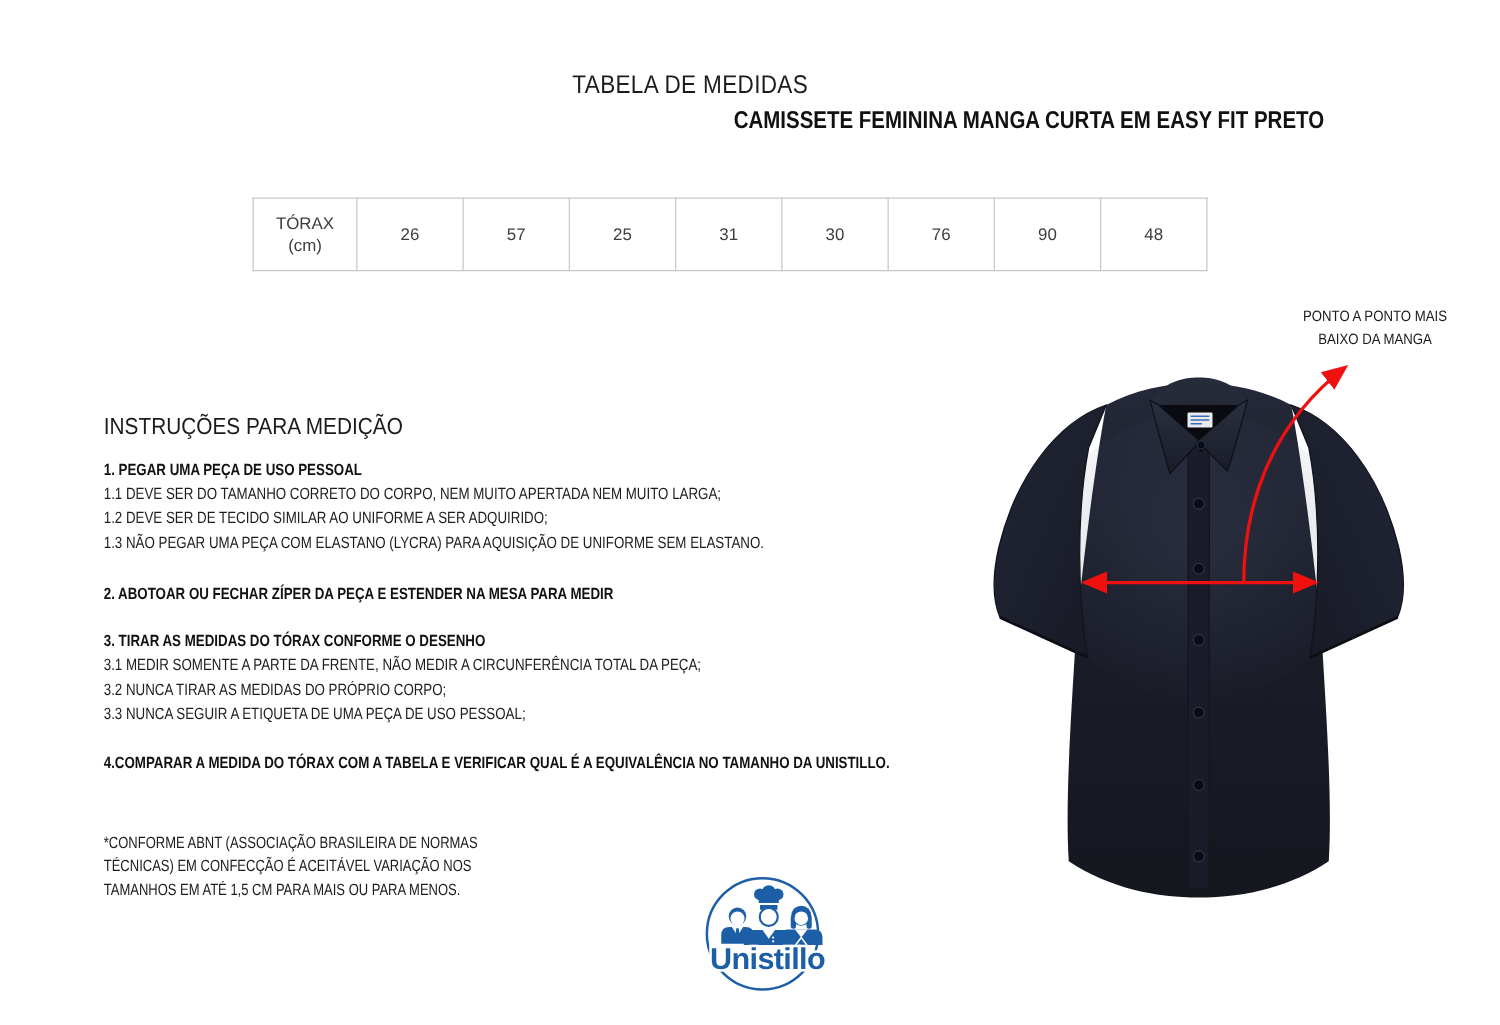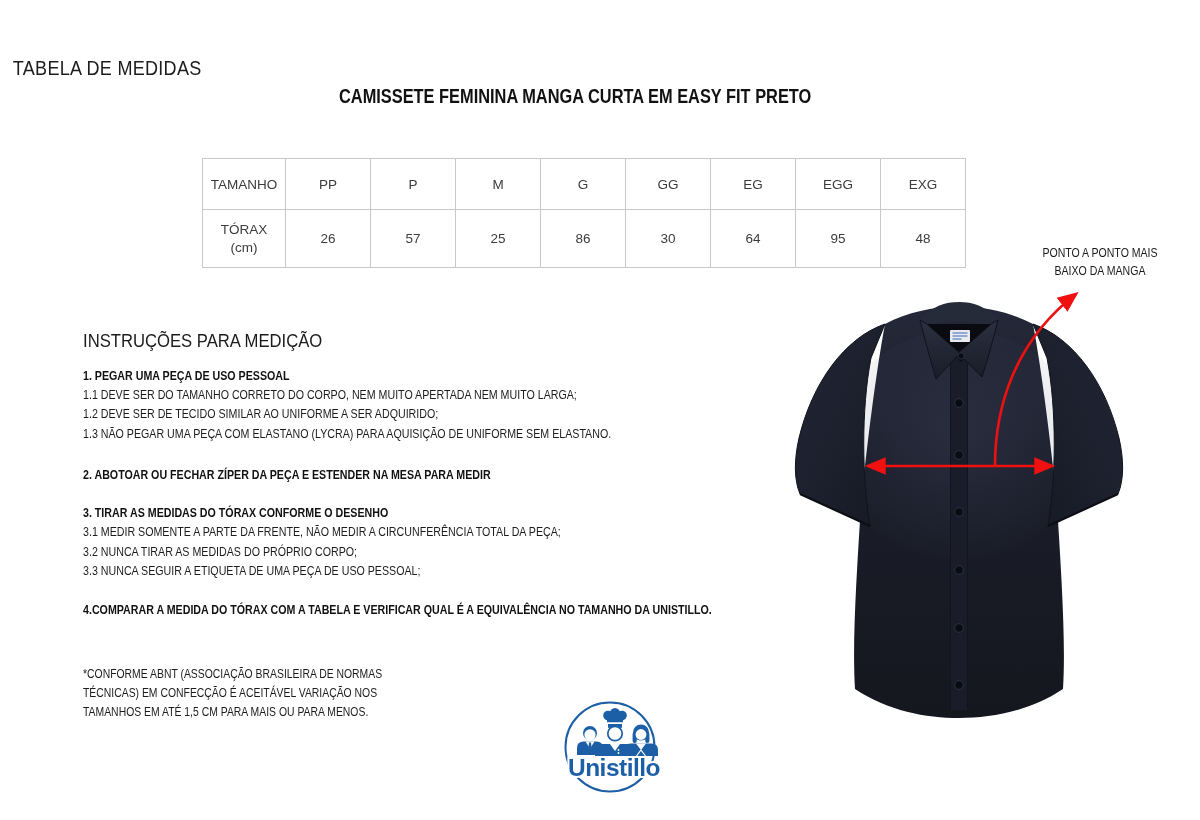--- a/index.html
+++ b/index.html
@@ -1,21 +1,21 @@
 <!DOCTYPE html>
 <html><head>
 <meta charset="utf-8">
 <style>
   html,body{margin:0;padding:0;}
   body{width:1200px;height:820px;background:#ffffff;font-family:"Liberation Sans",sans-serif;color:#1a1a1a;position:relative;overflow:hidden;}
   .abs{position:absolute;}
   
-  .title-wrap{left:0;top:56px;width:1104px;}
+  .title-wrap{left:0;top:56px;width:1104px;text-align:center;}
   .title-wrap .t{display:inline-block;font-size:20.5px;letter-spacing:.3px;color:#1c1c1c;transform:scaleX(.88);transform-origin:50% 50%;white-space:nowrap;}
-  .subtitle-wrap{left:0;top:85px;width:1104px;text-align:center;padding-left:23px;}
+  .subtitle-wrap{left:0;top:85px;width:1104px;text-align:right;}
   .subtitle-wrap .t{display:inline-block;font-size:19.5px;font-weight:bold;color:#111;transform:scaleX(.84);transform-origin:50% 50%;white-space:nowrap;}
   
   table.size-table{left:202px;top:158px;border-collapse:collapse;table-layout:fixed;position:absolute;}
   table.size-table td{border:1px solid #c8c8c8;text-align:center;vertical-align:middle;font-size:13.5px;color:#3c3c3c;background:#fff;padding:0;}
   td.c0{width:82px;}
   td.cn{width:84px;}
   tr.r1 td{height:50px;}
   tr.r2 td{height:57px;}
   td .two{line-height:18px;}
   
@@ -38,43 +38,32 @@
 
 <div class="abs title-wrap">
   <span class="t">TABELA DE MEDIDAS</span>
 </div>
 <div class="abs subtitle-wrap">
   <span class="t">CAMISSETE FEMININA MANGA CURTA EM EASY FIT PRETO</span>
 </div>
 
 <table class="size-table">
   <tbody>
-  <tr class="r1">
-    <td class="c0">TAMANHO</td>
-    <td class="cn">PP</td>
-    <td class="cn">P</td>
-    <td class="cn">M</td>
-    <td class="cn">G</td>
-    <td class="cn">GG</td>
-    <td class="cn">EG</td>
-    <td class="cn">EGG</td>
-    <td class="cn">EXG</td>
-  </tr>
   <tr class="r2">
     <td class="c0">
       <div class="two">TÓRAX</div>
       <div class="two">(cm)</div>
     </td>
     <td class="cn">26</td>
     <td class="cn">57</td>
     <td class="cn">25</td>
-    <td class="cn">86</td>
+    <td class="cn">31</td>
     <td class="cn">30</td>
-    <td class="cn">64</td>
-    <td class="cn">95</td>
+    <td class="cn">76</td>
+    <td class="cn">90</td>
     <td class="cn">48</td>
   </tr>
   </tbody>
 </table>
 
 <div class="abs instr-heading">INSTRUÇÕES PARA MEDIÇÃO</div>
 
 <div class="abs instr">
   <div class="ln b">1. PEGAR UMA PEÇA DE USO PESSOAL</div>
   <div class="ln">1.1 DEVE SER DO TAMANHO CORRETO DO CORPO, NEM MUITO APERTADA NEM MUITO LARGA;</div>

